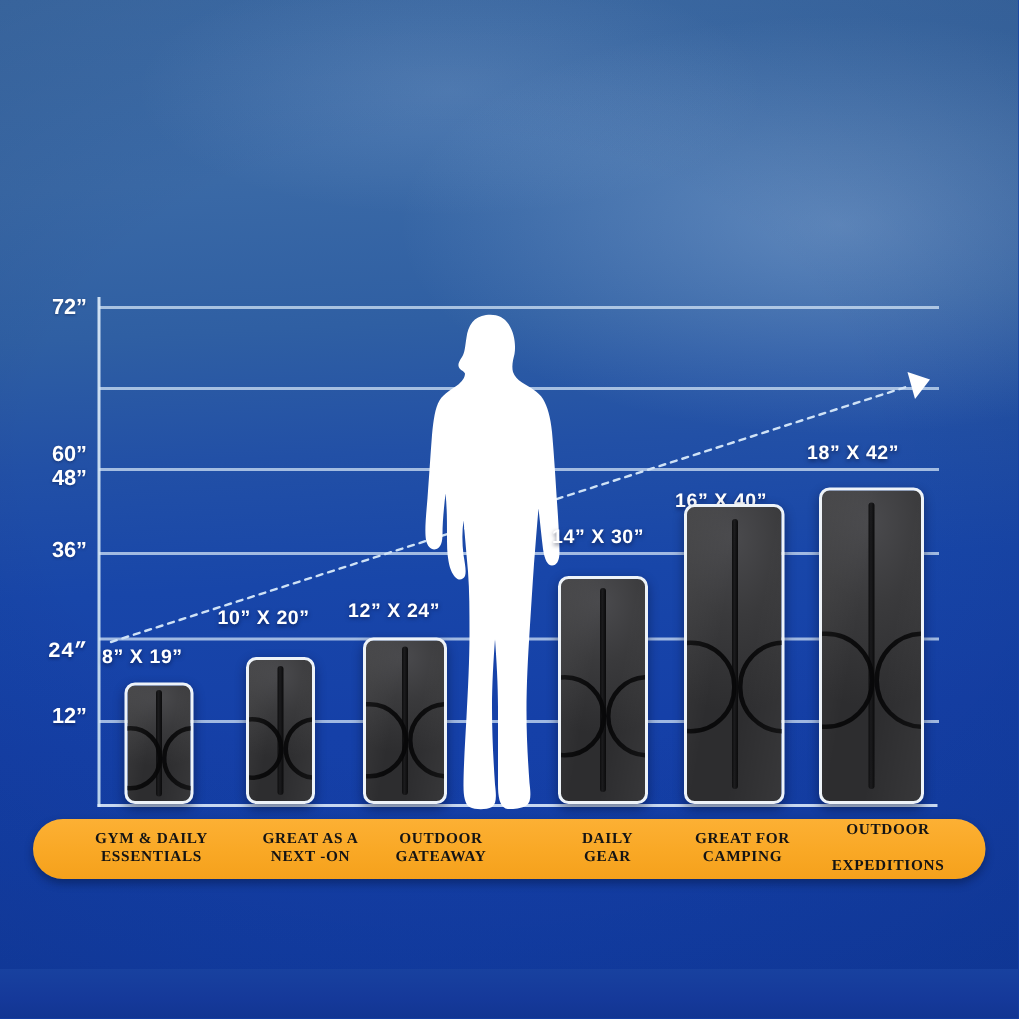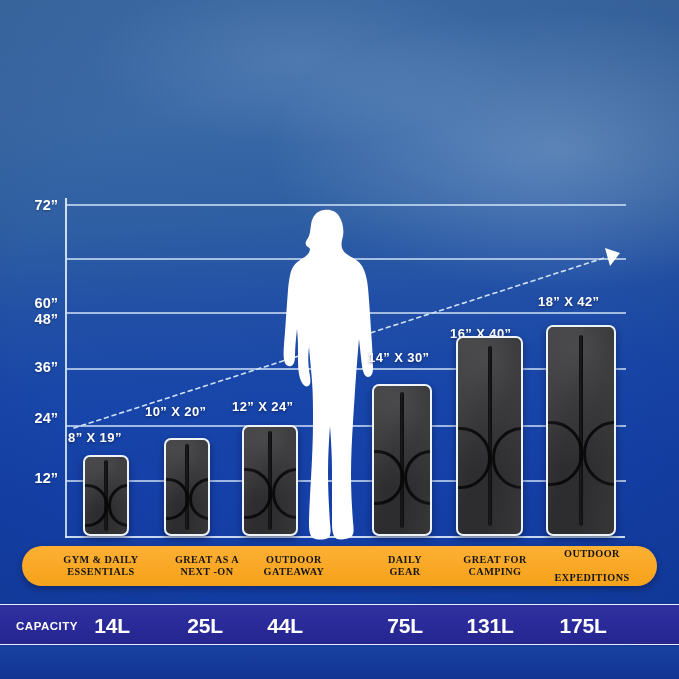--- a/index.html
+++ b/index.html
@@ -143,21 +143,21 @@
       <div class="gridline" style="top: 368px; width: 560px;"></div>
       <div class="gridline" style="top: 425px; width: 560px;"></div>
       <div class="gridline" style="top: 480px; width: 560px;"></div>
     </div>
   <div class="baseline"></div>
   <div id="yticks">
       <div class="ylab" style="left: 6px; top: 197px;">72”</div>
       <div class="ylab" style="left: 6px; top: 251px; margin-top: 44px;">60”</div>
       <div class="ylab" style="left: 6px; top: 311px;">48”</div>
       <div class="ylab" style="left: 6px; top: 359px;">36”</div>
-      <div class="ylab" style="left: 6px; top: 410px;">24”</div>
+      <div class="ylab" style="left: 6px; top: 427px; font-family: Liberation Mono, monospace;">24”</div>
       <div class="ylab" style="left: 6px; top: 470px;">12”</div>
     </div>
 
   <svg class="trend" viewBox="0 0 679 679">
     <line x1="74" y1="428" x2="604" y2="258" stroke="#cfe2f6" stroke-width="1.6" stroke-dasharray="4 4" stroke-linecap="round"></line>
     <polygon points="605,248 620,253 610,266" fill="#ffffff"></polygon>
   </svg>
 
   <svg class="human" viewBox="0 0 118 332">
     <path fill="#ffffff" d="
@@ -246,26 +246,15 @@
           <span>GREAT FOR</span>
           <span>CAMPING</span>
         </div>
         <div class="cat-cell" style="left: 515px; width: 110px; gap: 12px;">
           <span>OUTDOOR</span>
           <span>EXPEDITIONS</span>
         </div>
       </div>
   </div>
 
-  <div class="cap-bar">
-    <div class="cap-word">CAPACITY</div>
-    <div id="capcells">
-        <div class="cap-cell" style="left: 62px; width: 100px;">14L</div>
-        <div class="cap-cell" style="left: 155px; width: 100px;">25L</div>
-        <div class="cap-cell" style="left: 235px; width: 100px;">44L</div>
-        <div class="cap-cell" style="left: 355px; width: 100px;">75L</div>
-        <div class="cap-cell" style="left: 440px; width: 100px;">131L</div>
-        <div class="cap-cell" style="left: 528px; width: 110px;">175L</div>
-      </div>
-  </div>
 
   <div class="footer-band"></div>
 </div>
 
 </body></html>

